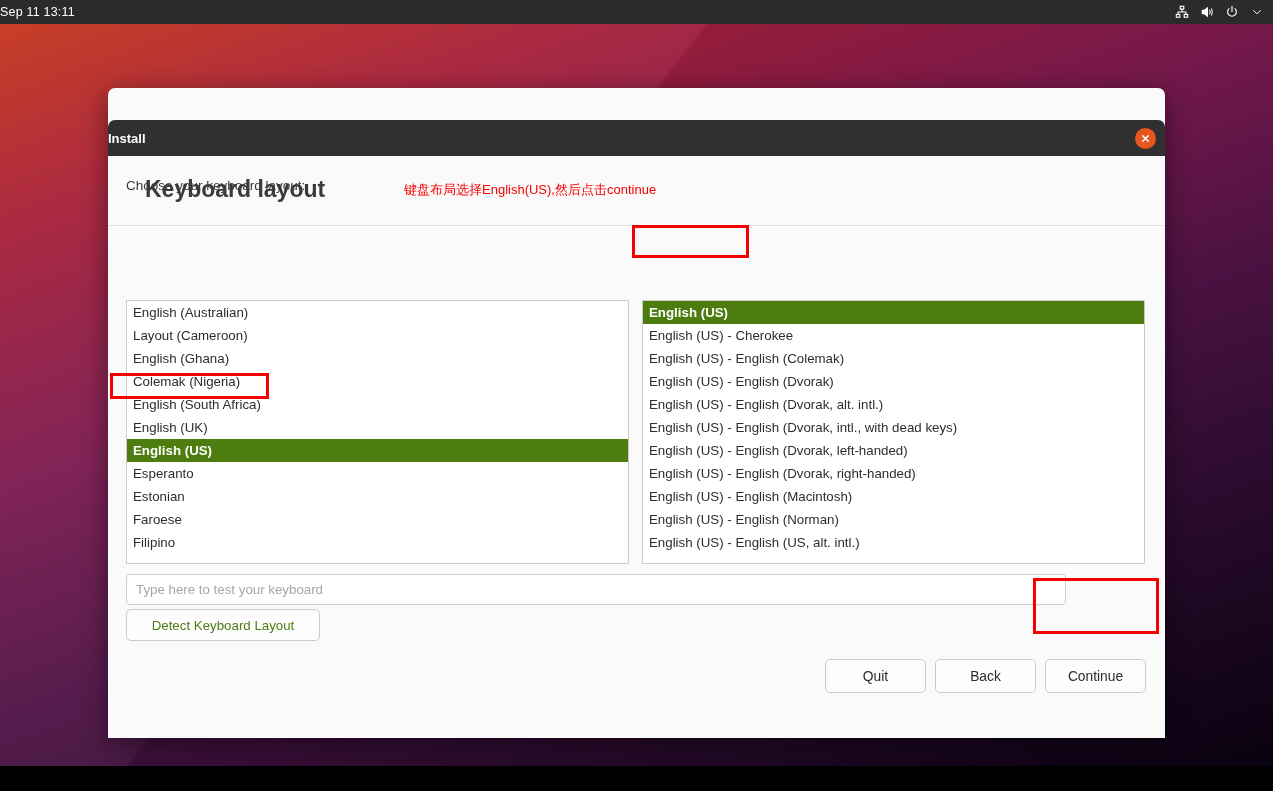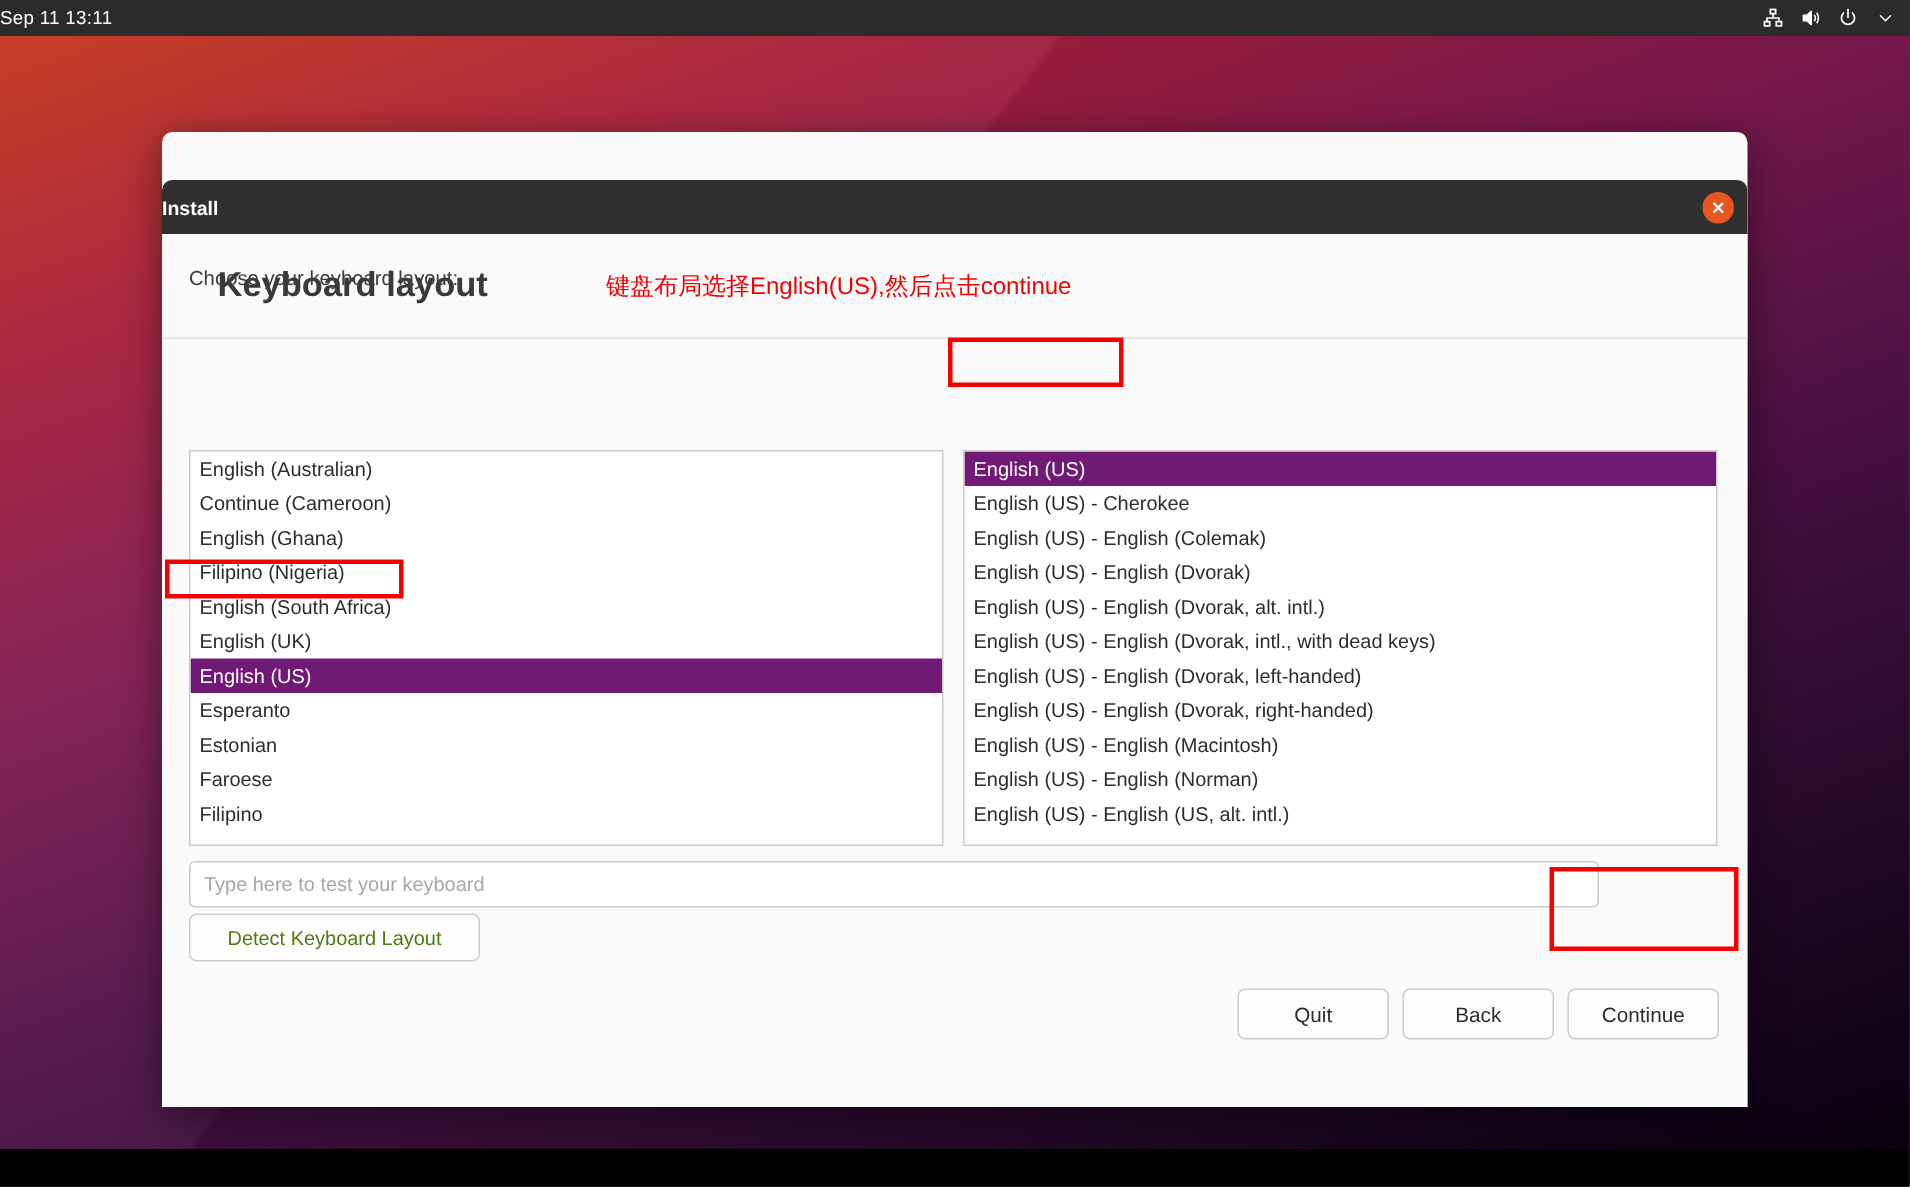--- a/index.html
+++ b/index.html
@@ -104,21 +104,21 @@
   #page-title {
     position: absolute;
     left: 37px; top: 20px;
     font-size: 23px;
     color: #3a3a38;
     font-weight: bold;
   }
   #annotation-note {
     position: absolute;
     left: 296px; top: 25px;
-    font-size: 16px;
+    font-size: 13px;
     color: #f50000;
     white-space: nowrap;
   }
 
   #choose-label {
     position: absolute;
     left: 18px; top: 22px;
     font-size: 13.5px;
     color: #3c3c3a;
   }
@@ -142,22 +142,23 @@
     height: 23px;
     line-height: 23px;
     padding: 0 0 0 6px;
     font-size: 13.3px;
     color: #2d2d2b;
     white-space: nowrap;
     overflow: hidden;
     cursor: pointer;
   }
   .list-item.selected {
-    background: #701a75;
-    color: #ffffff;
+    background: #4d7c0f;
+    color: #ffffff;
+    font-weight: bold;
   }
 
   
   #test-input {
     position: absolute;
     left: 18px; top: 418px;
     width: 940px; height: 31px;
     border: 1px solid #cdcbc9;
     border-radius: 4px;
     background: #ffffff;
@@ -280,23 +281,23 @@
 
     <div id="page-header">
       <div id="page-title">Keyboard layout</div>
       <div id="annotation-note">键盘布局选择English(US),然后点击continue</div>
     </div>
 
     <div id="choose-label">Choose your keyboard layout:</div>
 
     <div id="layout-list" class="listbox">
         <div class="list-item">English (Australian)</div>
-        <div class="list-item">Continue (Cameroon)</div>
+        <div class="list-item">Layout (Cameroon)</div>
         <div class="list-item">English (Ghana)</div>
-        <div class="list-item">Filipino (Nigeria)</div>
+        <div class="list-item">Colemak (Nigeria)</div>
         <div class="list-item">English (South Africa)</div>
         <div class="list-item">English (UK)</div>
         <div class="list-item selected">English (US)</div>
         <div class="list-item">Esperanto</div>
         <div class="list-item">Estonian</div>
         <div class="list-item">Faroese</div>
         <div class="list-item">Filipino</div>
       </div>
     <div id="variant-list" class="listbox">
         <div class="list-item selected">English (US)</div>

